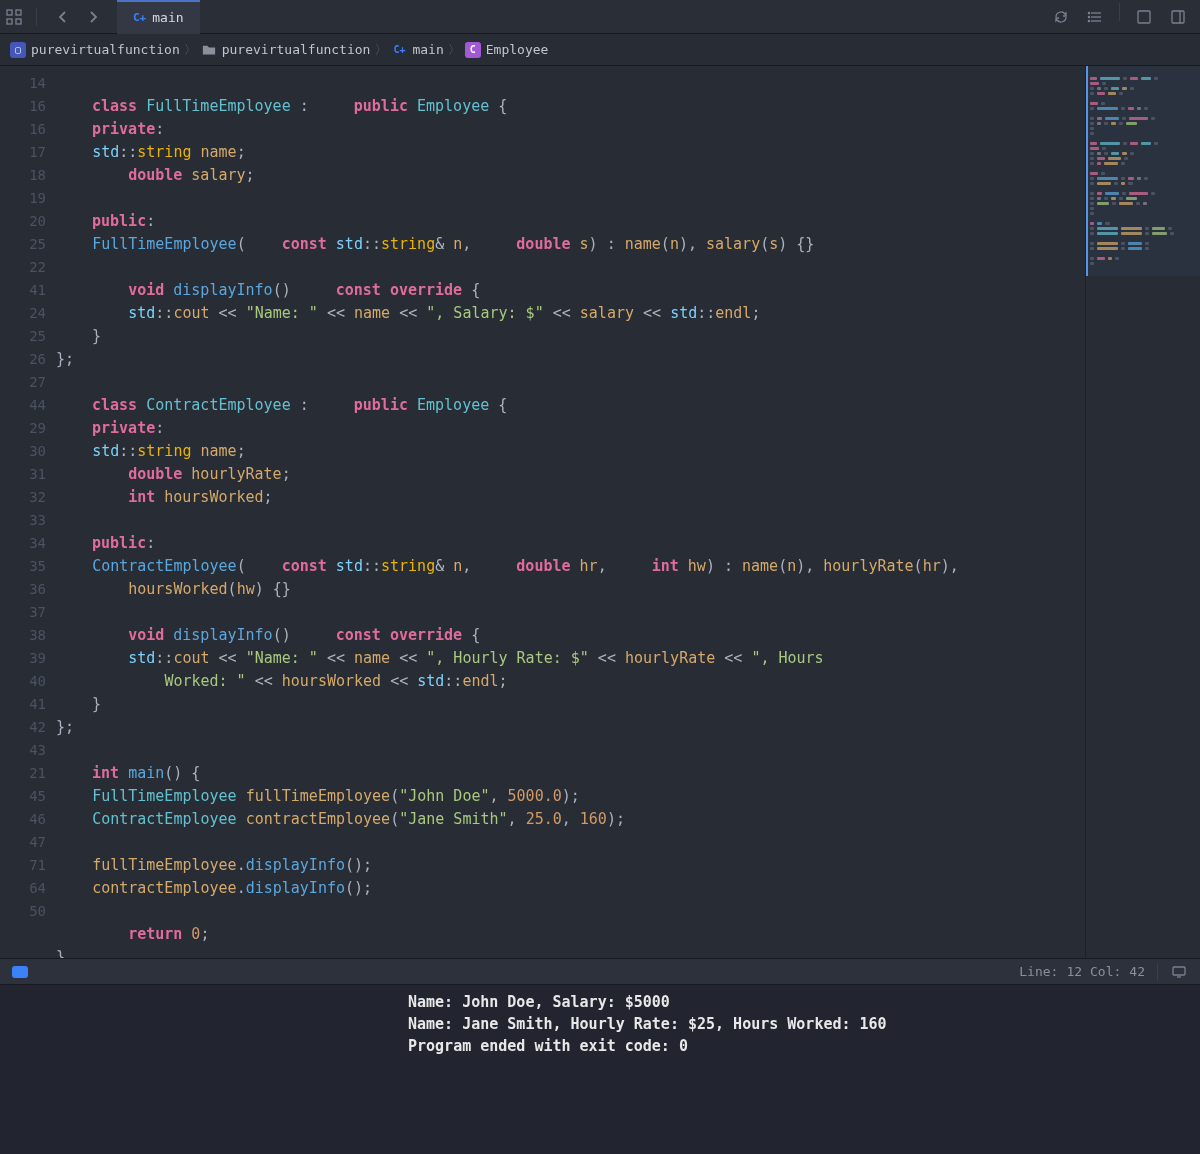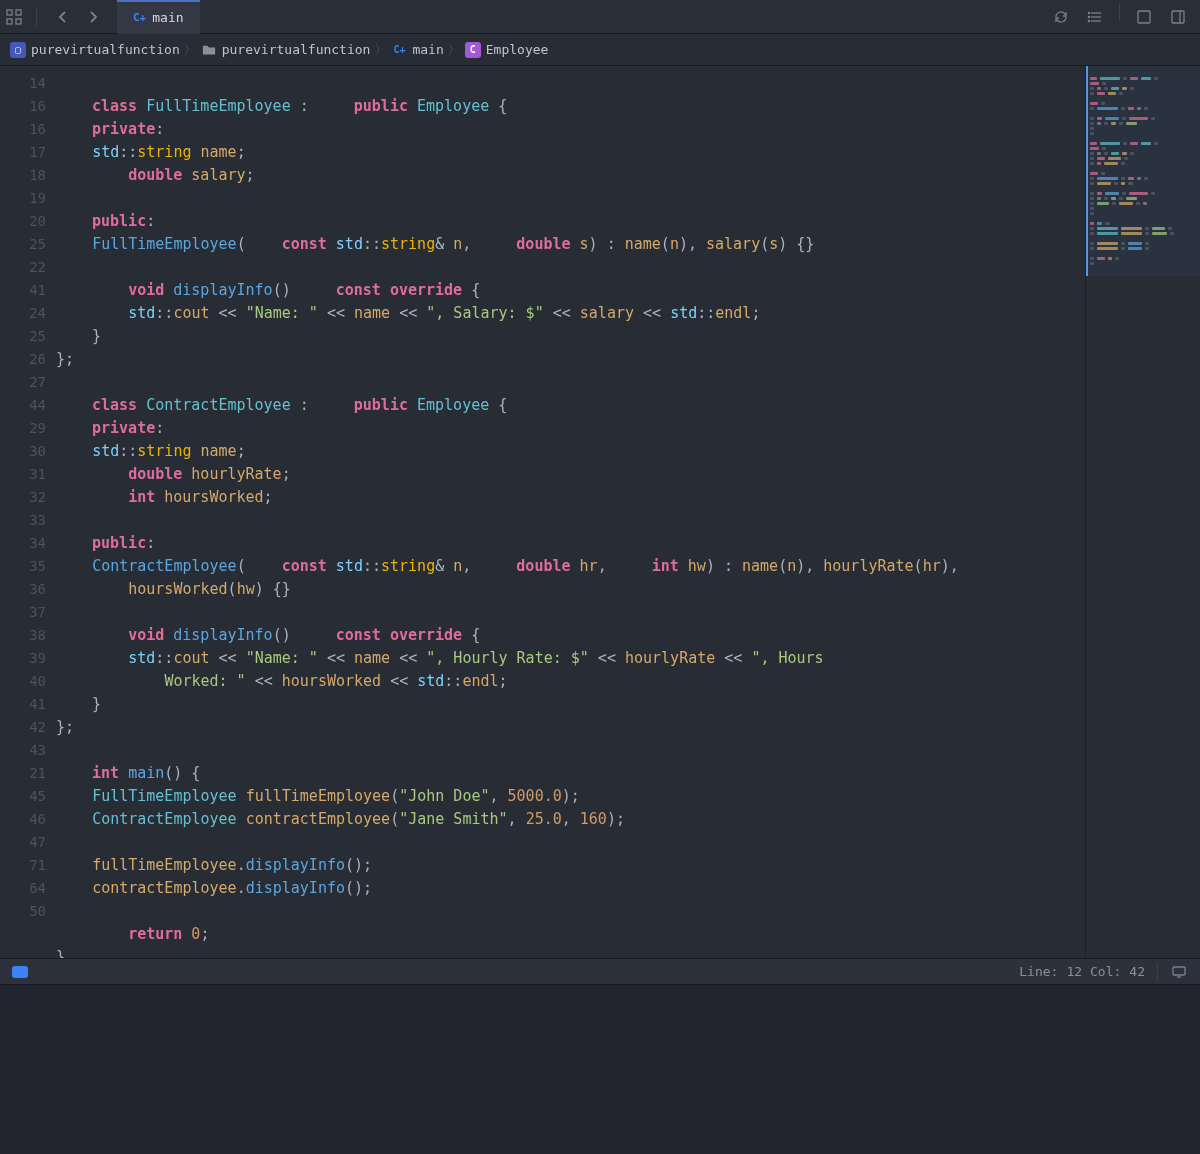--- a/index.html
+++ b/index.html
@@ -438,13 +438,16 @@
       <svg viewBox="0 0 16 16" fill="none" stroke="currentColor" stroke-width="1.3">
           <rect x="2" y="3" width="12" height="8" rx="1"></rect>
           <line x1="6" y1="13" x2="10" y2="13"></line>
         </svg>
     </span>
   </div>
 </div>
 
 <div class="console">
   <div class="console-left"></div>
+  <div class="console-out" id="console-out">Name: John Doe, Salary: $5000
+Name: Jane Smith, Hourly Rate: $25, Hours Worked: 160
+Program ended with exit code: 0</div>
 </div>
 
 </body></html>

